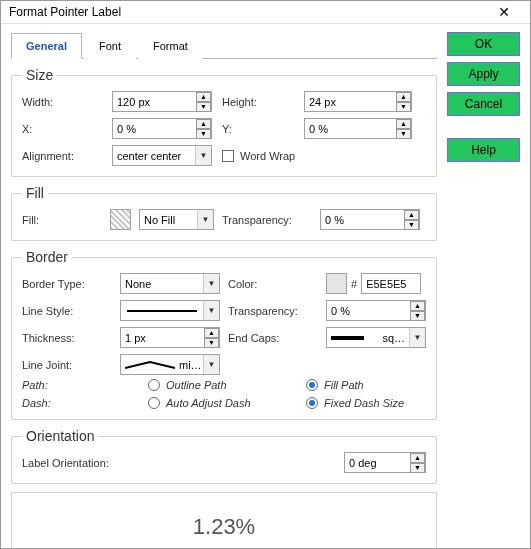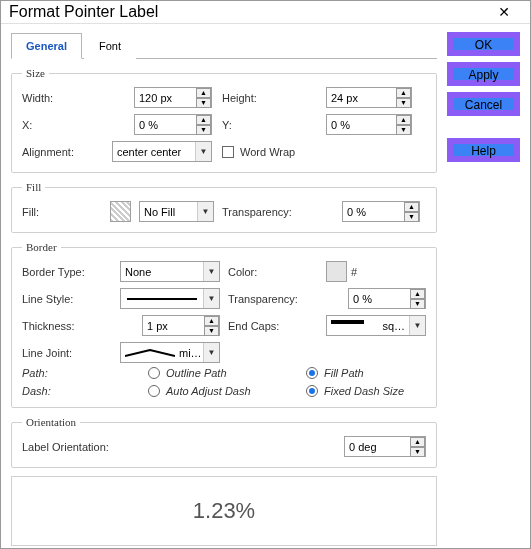--- a/index.html
+++ b/index.html
@@ -1,30 +1,30 @@
 <!DOCTYPE html>
 <html><head>
 <meta charset="utf-8">
 <style>
 * { box-sizing: border-box; margin: 0; padding: 0; }
 body { font-family: "Segoe UI", Tahoma, Arial, sans-serif; font-size: 11px; color: #000; background: #fff; }
 .window { width: 531px; height: 549px; border: 1px solid #999; display: flex; flex-direction: column; }
 .titlebar { display: flex; align-items: center; justify-content: space-between; height: 28px; padding: 0 8px; border-bottom: 1px solid #e0e0e0; }
-.titlebar .title { font-size: 16px; }
+.titlebar .title { font-size: 12px; }
 .close-btn { width: 36px; height: 22px; display: flex; align-items: center; justify-content: center; background: transparent; border: none; font-size: 14px; cursor: default; }
 .content { flex: 1; display: flex; padding: 8px 10px 10px 10px; gap: 10px; }
 .main-col { flex: 1; display: flex; flex-direction: column; }
 .tabs { display: flex; border-bottom: 1px solid #b5b5b5; margin-bottom: 8px; }
 .tab { padding: 6px 14px; border: 1px solid transparent; border-bottom: none; margin-right: 2px; cursor: default; position: relative; top: 1px; background: #fff; }
 .tab.active { border-color: #b5b5b5; border-bottom: 1px solid #fff; color: #1a56c0; font-weight: 700; }
 fieldset { border: 1px solid #d0d0d0; border-radius: 2px; padding: 8px 10px 10px 10px; margin-bottom: 8px; }
-legend { padding: 0 4px; color: #333; font-size: 11px; font-family: Liberation Serif, serif; }
+legend { padding: 0 4px; color: #333; font-size: 14px; }
 .grid { display: grid; grid-template-columns: 80px 100px 72px 108px; gap: 6px 10px; align-items: center; }
 .lbl { color: #333; }
-.spin { display: flex; align-items: center; border: 1px solid #a0a0a0; height: 21px; background: #fff; margin-left: 22px; }
+.spin { display: flex; align-items: center; border: 1px solid #a0a0a0; height: 21px; background: #fff; }
 .spin input { flex: 1; border: none; padding: 2px 4px; font-size: 11px; outline: none; width: 100%; }
 .spinbtns { display: flex; flex-direction: column; width: 15px; }
 .spinbtns button { height: 10px; border: 1px solid #999; border-left: 1px solid #999; background: #f0f0f0; font-size: 7px; line-height: 6px; padding: 0; cursor: default; }
 .dropdown { display: flex; align-items: center; border: 1px solid #a0a0a0; height: 21px; background: #fff; position: relative; }
 .dropdown .dval { flex: 1; padding: 2px 4px; font-size: 11px; overflow: hidden; white-space: nowrap; }
 .dropdown .darrow { width: 16px; text-align: center; border-left: 1px solid #ccc; font-size: 8px; color: #333; background: #f0f0f0; height: 100%; display: flex; align-items: center; justify-content: center; }
 .chkrow { grid-column: 3 / span 2; display: flex; align-items: center; gap: 6px; }
 .swatch { width: 21px; height: 21px; border: 1px solid #a0a0a0; display: inline-flex; align-items: center; justify-content: center; font-size: 11px; background: #fff; }
 .swatch.pattern { background-image: repeating-linear-gradient(45deg,#ccc 0 2px,#fff 2px 4px); }
 .row-fill { display: grid; grid-template-columns: 80px 21px 75px 90px 100px; gap: 6px 8px; align-items: center; }
@@ -34,40 +34,41 @@
 .endcap-prev { width: 60px; height: 4px; background: #000; }
 .colorinput { display: flex; align-items: center; gap: 4px; }
 .txtin { border: 1px solid #a0a0a0; padding: 2px 4px; height: 21px; font-size: 11px; width: 60px; }
 .radio-row { display: flex; align-items: center; gap: 6px; padding-left: 28px; }
 .radio { width: 12px; height: 12px; border: 1px solid #666; border-radius: 50%; display: inline-flex; align-items: center; justify-content: center; }
 .radio.checked::after { content: ""; width: 6px; height: 6px; background: #1a73e8; border-radius: 50%; }
 .path-grid { display: grid; grid-template-columns: 90px 150px 140px; gap: 6px 8px; align-items: center; margin-top: 4px; font-style: italic; }
 .orient-row { display: flex; align-items: center; justify-content: space-between; }
 .preview { border: 1px solid #d0d0d0; height: 70px; display: flex; align-items: center; justify-content: center; font-size: 22px; color: #555; }
 .btn-col { width: 76px; display: flex; flex-direction: column; gap: 6px; }
-.btn { height: 24px; border: 6px solid #8b5cf6; background: #3b82f6; font-size: 12px; cursor: default; }
+.btn { height: 24px; border: 1px solid #8b5cf6; background: #22c55e; font-size: 12px; cursor: default; }
 .checkbox { width: 12px; height: 12px; border: 1px solid #666; display: inline-block; }
 .miter-prev { width: 50px; height: 8px; display: flex; align-items: center; }
 .miter-prev svg { width: 50px; height: 8px; }
 </style>
 </head>
 <body>
 
 <div class="window">
   <div class="titlebar">
     <span class="title">Format Pointer Label</span>
     <button class="close-btn">
       <span>✕</span>
     </button>
   </div>
   <div class="content">
     <div class="main-col">
       <div class="tabs">
         <div class="tab active">General</div>
         <div class="tab">Font</div>
+        <div class="tab">Format</div>
       </div>
 
       <fieldset>
         <legend>Size</legend>
         <div class="grid">
           <span class="lbl">Width:</span>
           <div class="spin">
             <input value="120 px" style="">
             <div class="spinbtns">
                 <button>▲</button>
@@ -135,20 +136,21 @@
         <div class="row-border">
           <span class="lbl">Border Type:</span>
           <div class="dropdown">
             <span class="dval">None</span>
             <span class="darrow">▼</span>
           </div>
           <span class="lbl">Color:</span>
           <div class="colorinput">
             <span class="swatch" style="background:#E5E5E5"></span>
             <span class="lbl">#</span>
+            <input class="txtin" value="E5E5E5" style="">
           </div>
           <span class="lbl">Line Style:</span>
           <div class="dropdown">
             <span class="dval linebox">
                 <span class="solid"></span>
               </span>
             <span class="darrow">▼</span>
           </div>
           <span class="lbl">Transparency:</span>
           <div class="spin">
@@ -161,21 +163,21 @@
           <span class="lbl">Thickness:</span>
           <div class="spin">
             <input value="1 px" style="">
             <div class="spinbtns">
                 <button>▲</button>
                 <button>▼</button>
               </div>
           </div>
           <span class="lbl">End Caps:</span>
           <div class="dropdown">
-            <span class="dval" style="display:flex;align-items:flex-start;gap:18px">
+            <span class="dval" style="display:flex;align-items:center;gap:18px">
               <span class="endcap-prev"></span>
                 <span>sq…</span>
             </span>
             <span class="darrow">▼</span>
           </div>
           <span class="lbl">Line Joint:</span>
           <div class="dropdown">
             <span class="dval" style="display:flex;align-items:center;gap:4px">
               <span class="miter-prev">
                   <svg viewBox="0 0 50 8">

